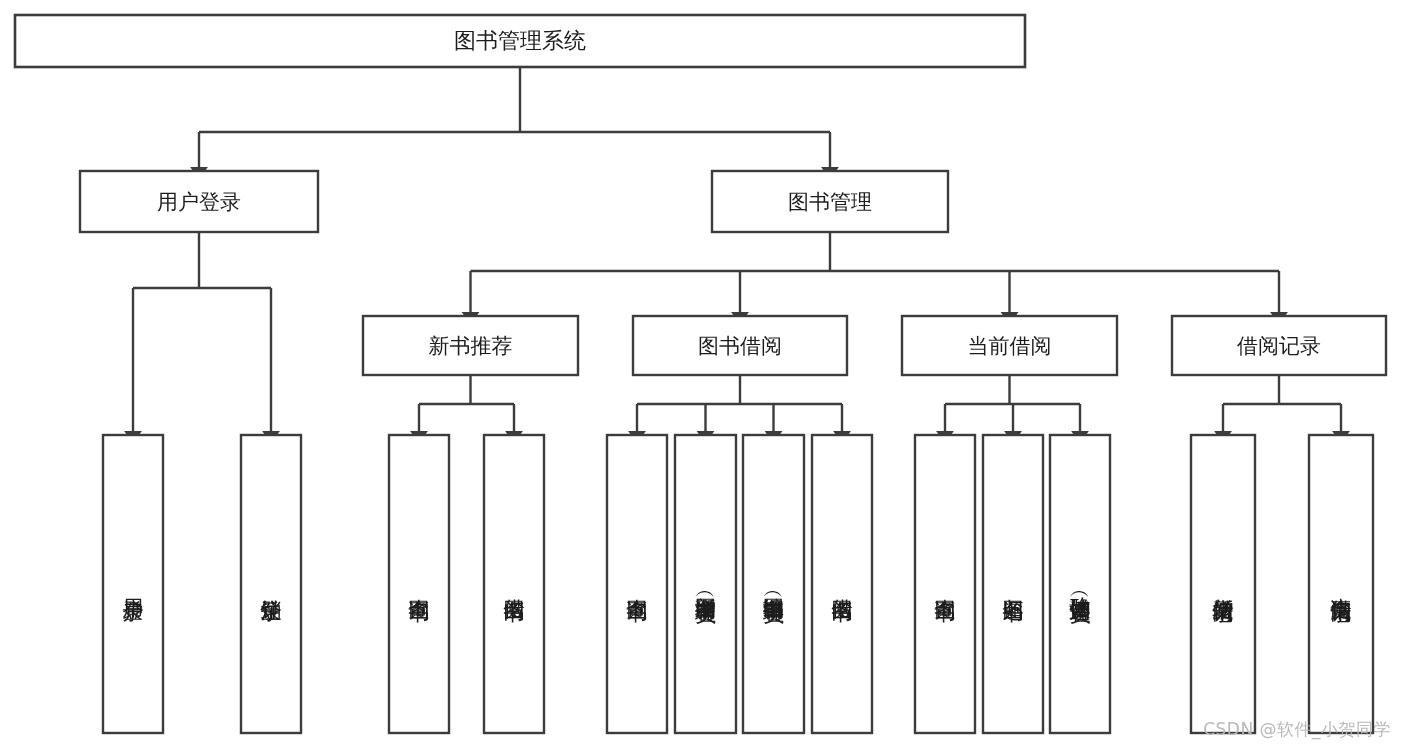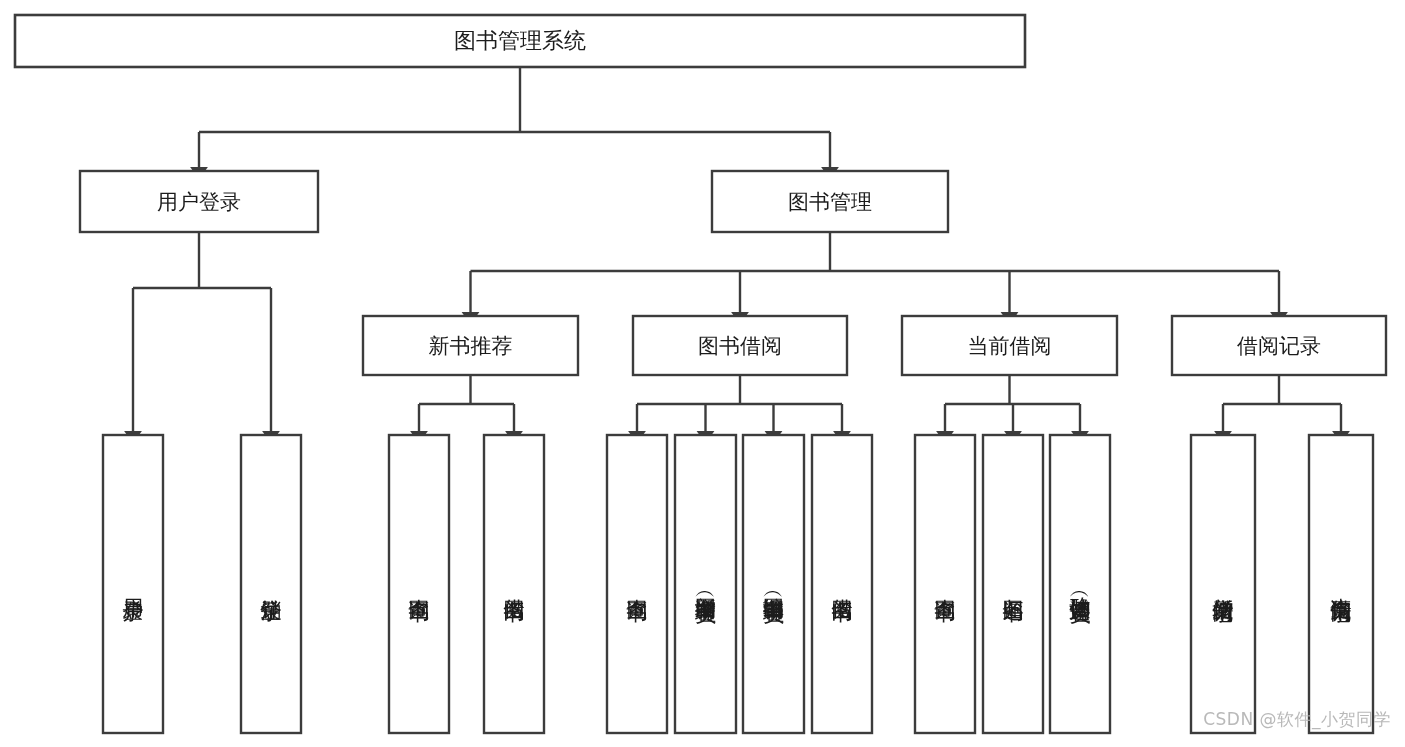--- a/index.html
+++ b/index.html
@@ -67,21 +67,21 @@
     letter-spacing: 1px;
     color: #1c1c1c;
     white-space: nowrap;
     text-align: start;
     pointer-events: none;
     user-select: none;
   }
   .watermark {
     position: absolute;
     right: 14px;
-    bottom: 16px;
+    bottom: 6px;
     font-family: "DejaVu Sans", "Liberation Sans", sans-serif;
     font-size: 17px;
     color: #b9b9b9;
     letter-spacing: 0.5px;
     white-space: nowrap;
     user-select: none;
   }
 </style>
 </head>
 <body>

